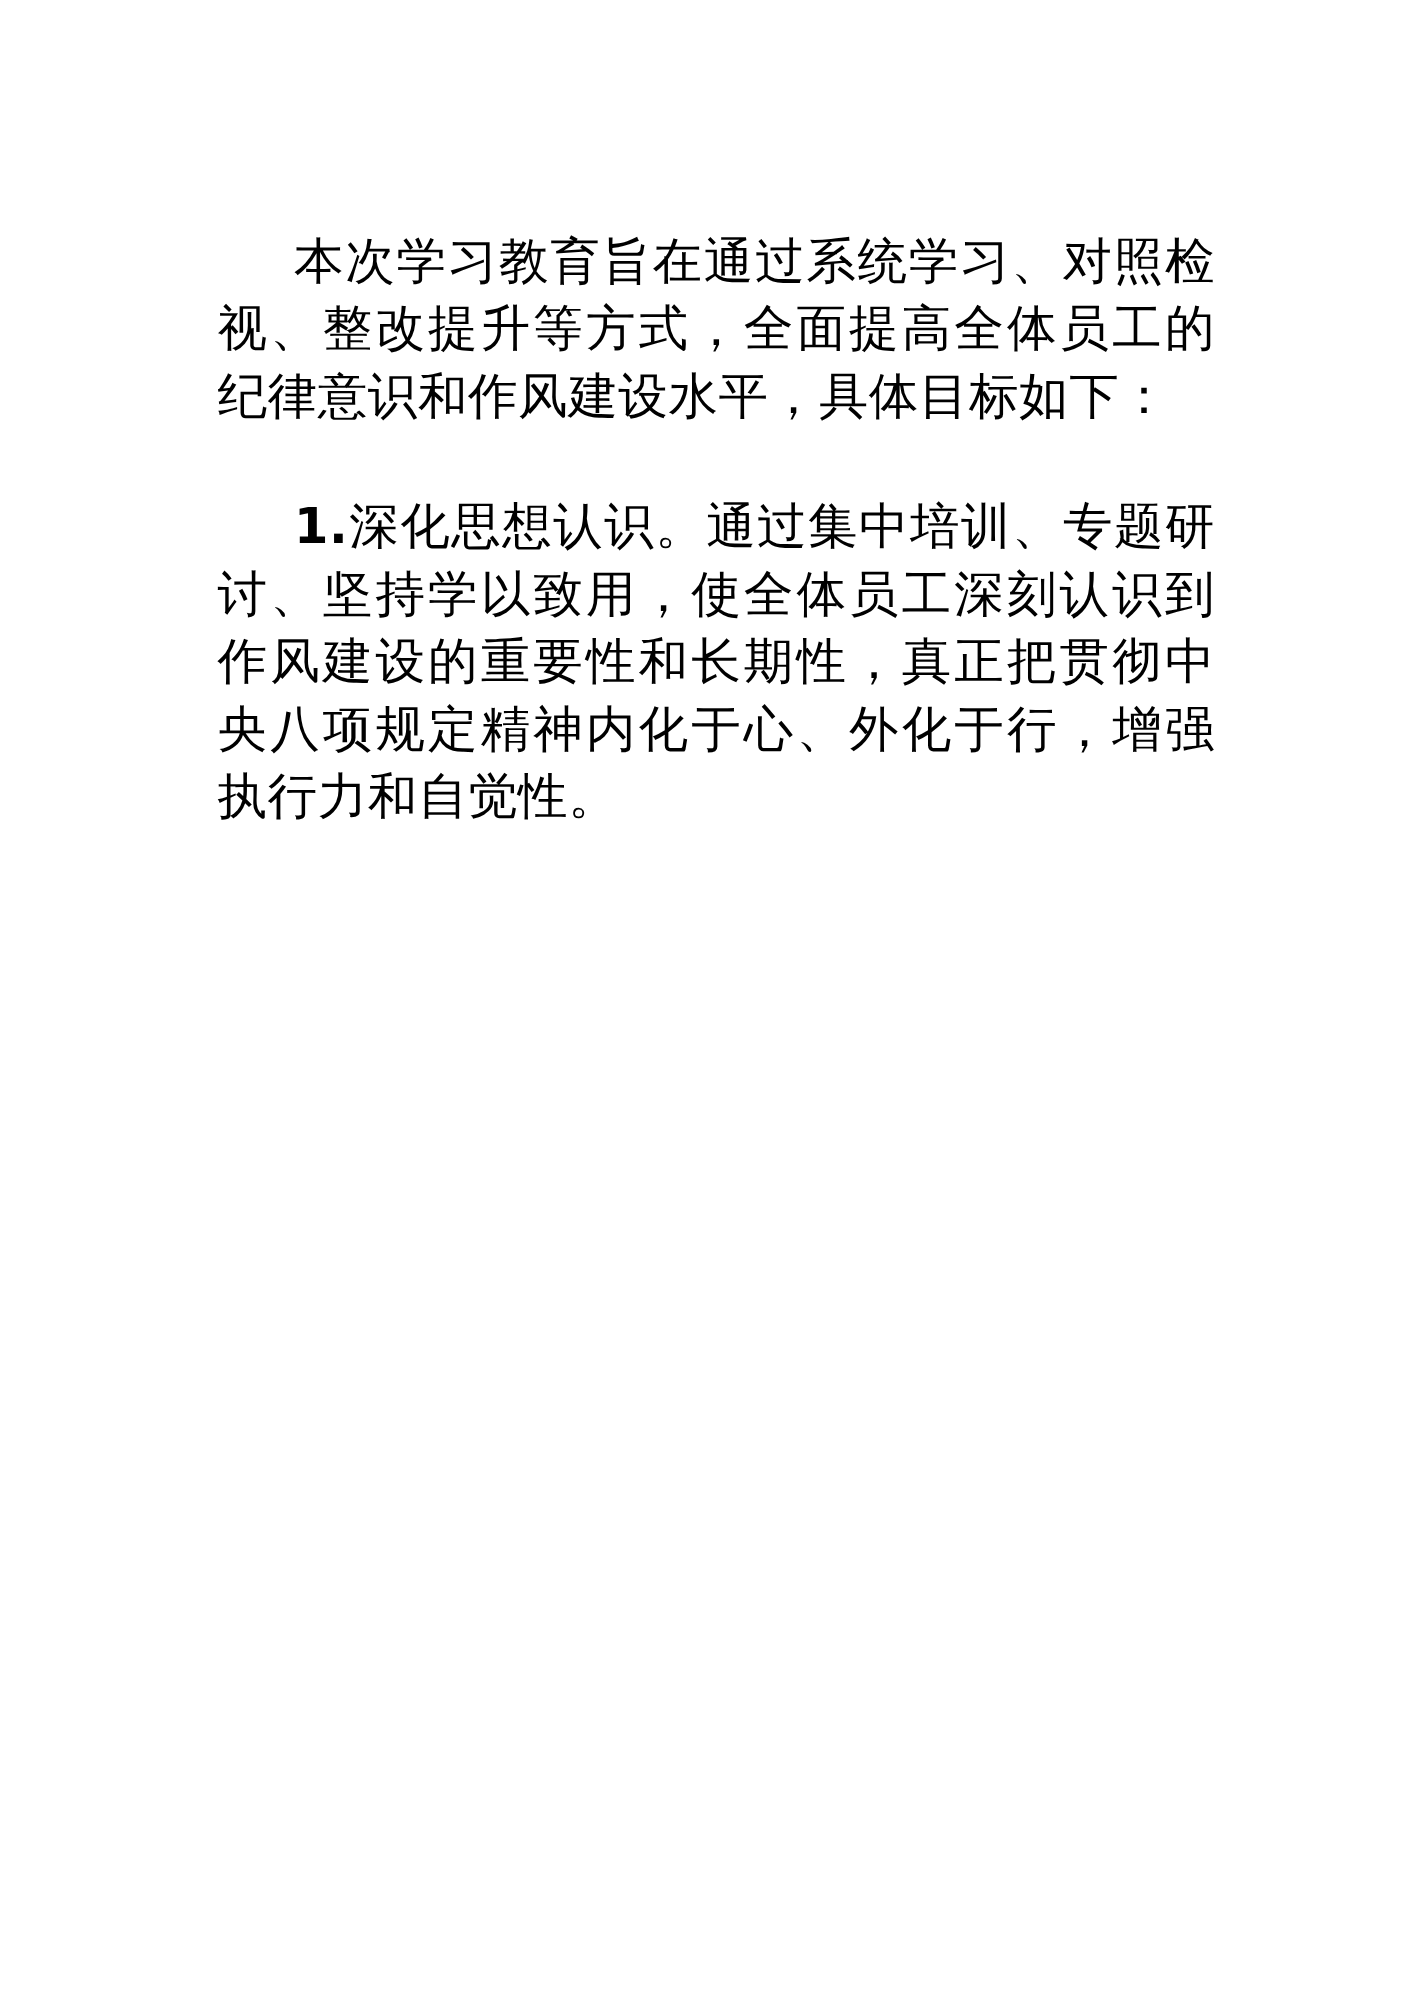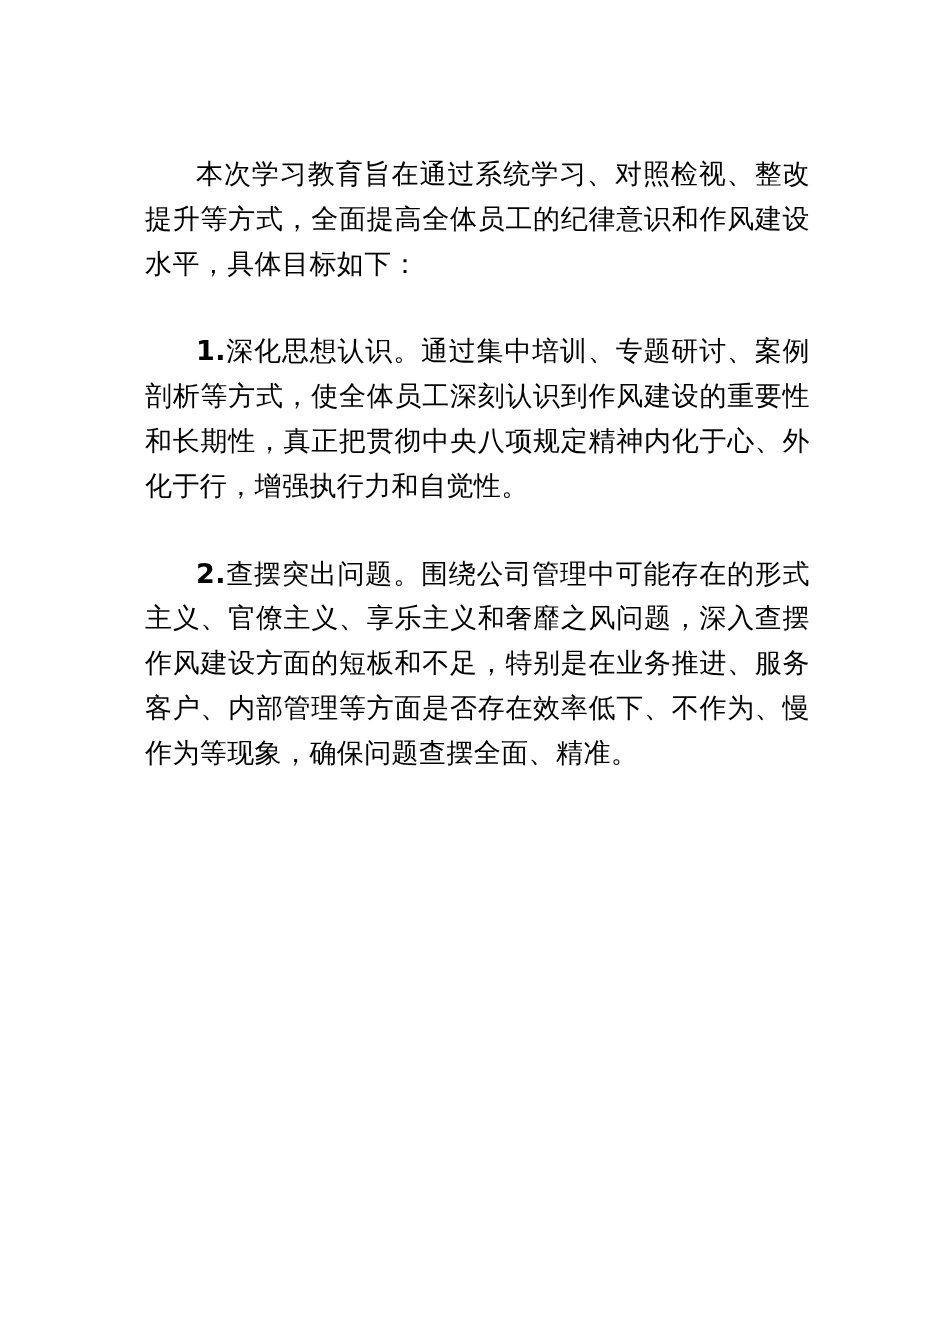--- a/index.html
+++ b/index.html
@@ -16,36 +16,35 @@
       color: #000000;
     }
     .page {
       position: absolute;
       left: 145px;
       top: 152px;
       width: 665px;
     }
     .para {
       margin: 0;
-      font-size: 27px;
+      font-size: 33px;
       line-height: 44.8px;
       text-indent: 51px;
       letter-spacing: 0.4px;
       text-align: justify;
     }
     .para.intro { margin-bottom: 43px; }
     .para.item { margin-bottom: 43px; }
     .num {
       font-weight: bold;
     }
   </style>
 </head>
 <body>
 
 <div class="page">
   <p class="para intro">本次学习教育旨在通过系统学习、对照检视、整改提升等方式，全面提高全体员工的纪律意识和作风建设水平，具体目标如下：</p>
 
-  <p class="para item"><span class="num">1.</span><span>深化思想认识。通过集中培训、专题研讨、案例剖析等方式，使全体员工深刻认识到作风建设的重要性和长期性，真正把贯彻中央八项规定精神内化于心、外化于行，增强执行力和自觉性。</span></p>
+  <p class="para item"><span class="num">1.</span><span>深化思想认识。通过集中培训、专题研讨、坚持学以致用，使全体员工深刻认识到作风建设的重要性和长期性，真正把贯彻中央八项规定精神内化于心、外化于行，增强执行力和自觉性。</span></p>
 
-  <p class="para item"><span class="num">2.</span><span>查摆突出问题。围绕公司管理中可能存在的形式主义、官僚主义、享乐主义和奢靡之风问题，深入查摆作风建设方面的短板和不足，特别是在业务推进、服务客户、内部管理等方面是否存在效率低下、不作为、慢作为等现象，确保问题查摆全面、精准。</span></p>
 
 
 </div>
 
 </body></html>

